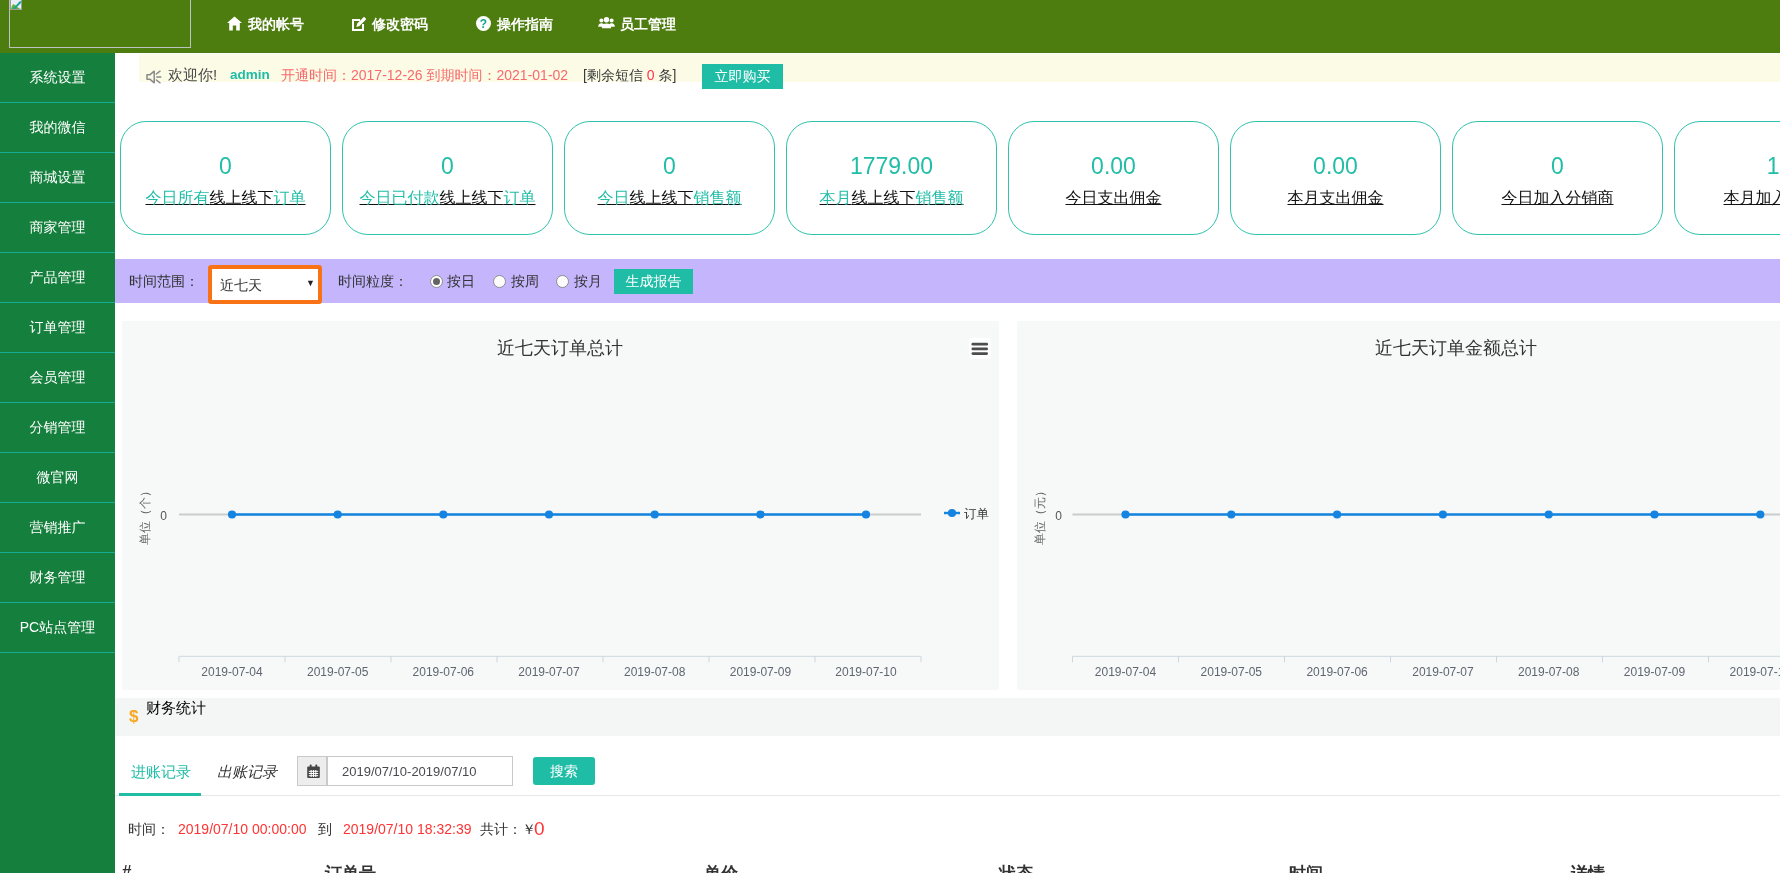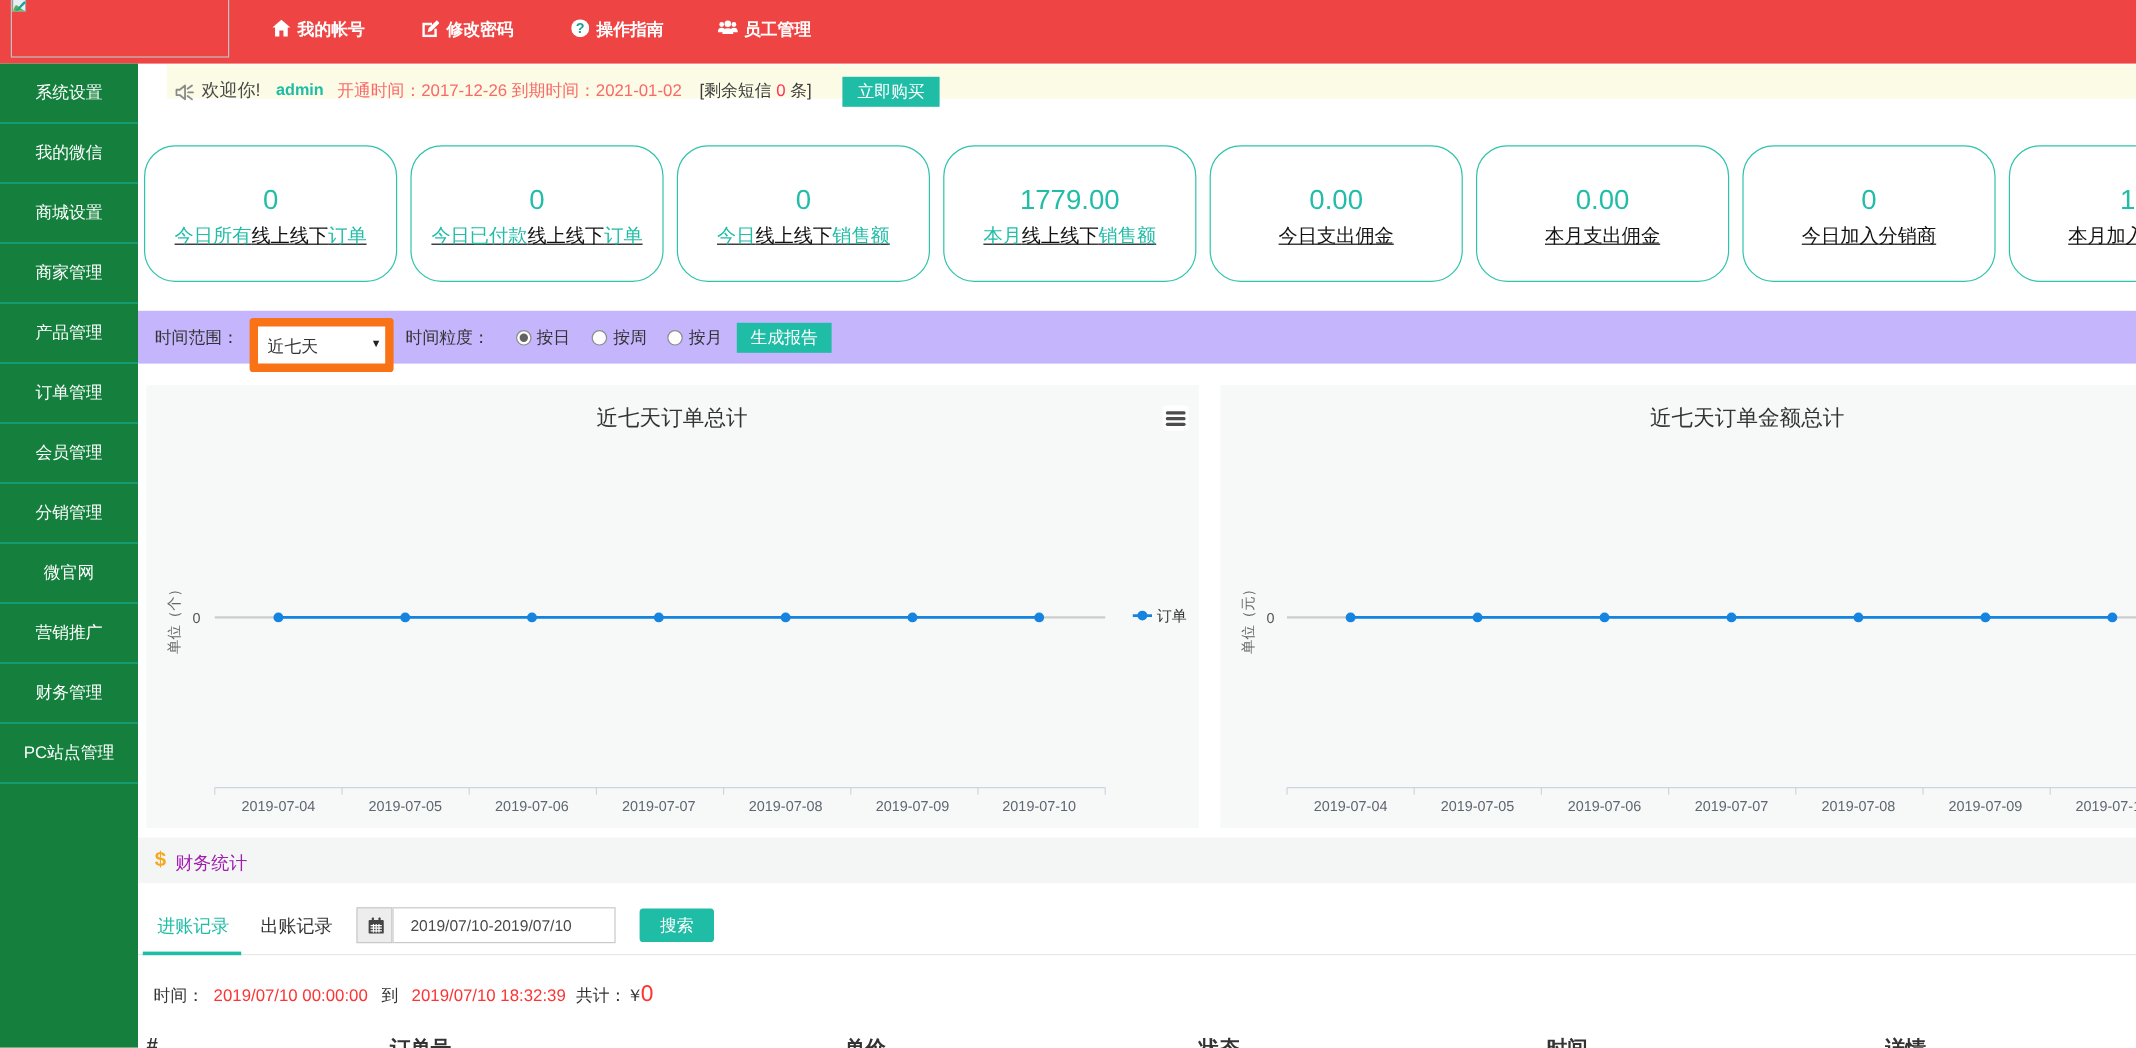--- a/index.html
+++ b/index.html
@@ -1,19 +1,19 @@
 <!DOCTYPE html>
 <html><head>
 <meta charset="utf-8">
 <style>
   html,body{margin:0;padding:0;width:1780px;height:873px;overflow:hidden;background:#fff;
     font-family:"Liberation Sans",sans-serif;}
   .abs{position:absolute;}
   
-  #navbar{position:absolute;left:0;top:0;width:1780px;height:53px;background:#ef4444;}
+  #navbar{position:absolute;left:0;top:0;width:1780px;height:53px;background:#4d7c0f;}
   #logobox{position:absolute;left:9px;top:-2px;width:180px;height:48px;border:1px solid #bcc2c1;}
   .navitem{position:absolute;top:0;height:48px;line-height:48px;color:#fff;font-size:14px;font-weight:bold;}
   
   #sidebar{position:absolute;left:0;top:53px;width:115px;height:820px;background:#15803d;}
   .sideitem{width:115px;height:49px;line-height:49px;text-align:center;color:#fff;font-size:14px;
     border-bottom:1px solid #17ad94;}
   
   #welcome{position:absolute;left:115px;top:54px;width:1665px;height:28px;background:#fbfbe6;margin-left:24px;}
   
   .card{position:absolute;top:121px;width:209px;height:112px;background:#fff;border:1px solid #30c3ab;border-radius:26px;text-align:center;}
@@ -117,21 +117,21 @@
   <div class="cardnum">0</div>
   <div class="cardlbl">今日加入分销商</div>
 </div>
 <div class="card" style="left:1674px;">
   <div class="cardnum">18</div>
   <div class="cardlbl">本月加入分销商</div>
 </div>
 
 <div id="filter">
   <span class="abs" style="left:14px;top:14px;font-size:14px;color:#333;">时间范围：</span>
-  <div class="abs" style="left:93px;top:6px;width:106px;height:31px;background:#fff;border:7px solid #f97316;border-radius:3px;">
+  <div class="abs" style="left:93px;top:6px;width:106px;height:31px;background:#fff;border:4px solid #f97316;border-radius:3px;">
     <span class="abs" style="left:8px;top:8px;font-size:14px;color:#333;">近七天</span>
     <span class="abs" style="left:94px;top:9px;font-size:9px;color:#222;">▼</span>
   </div>
   <span class="abs" style="left:223px;top:14px;font-size:14px;color:#333;">时间粒度：</span>
   <span class="abs" style="left:315px;top:16px;width:11px;height:11px;border:1px solid #8d8d8d;border-radius:50%;background:#fdfdfd;"></span>
   <span class="abs" style="left:318px;top:19px;width:7px;height:7px;border-radius:50%;background:#636363;"></span>
   <span class="abs" style="left:332px;top:14px;font-size:14px;color:#333;">按日</span>
   <span class="abs" style="left:378px;top:16px;width:11px;height:11px;border:1px solid #8d8d8d;border-radius:50%;background:#fdfdfd;"></span>
   <span class="abs" style="left:396px;top:14px;font-size:14px;color:#333;">按周</span>
   <span class="abs" style="left:441px;top:16px;width:11px;height:11px;border:1px solid #8d8d8d;border-radius:50%;background:#fdfdfd;"></span>
@@ -206,26 +206,26 @@
 <text x="320.1" y="355" text-anchor="middle" font-size="12" fill="#5f6670">2019-07-06</text>
 <text x="425.9" y="355" text-anchor="middle" font-size="12" fill="#5f6670">2019-07-07</text>
 <text x="531.7" y="355" text-anchor="middle" font-size="12" fill="#5f6670">2019-07-08</text>
 <text x="637.5" y="355" text-anchor="middle" font-size="12" fill="#5f6670">2019-07-09</text>
 <text x="743.3" y="355" text-anchor="middle" font-size="12" fill="#5f6670">2019-07-10</text>
 </svg>
 </div>
 
 <div id="finband">
   <span class="abs" style="left:14px;top:9px;font-size:17px;font-weight:bold;color:#f8a721;">$</span>
-  <span class="abs" style="left:31px;top:12px;font-size:15px;color:#a21caf;">财务统计</span>
+  <span class="abs" style="left:31px;top:1px;font-size:15px;color:#000000;">财务统计</span>
 </div>
 
 <div class="abs" style="left:115px;top:795px;width:1665px;height:1px;background:#e8e8e8;"></div>
 <span class="abs" style="left:131px;top:763px;font-size:15px;color:#1fbca6;">进账记录</span>
-<span class="abs" style="left:217px;top:763px;font-size:15px;color:#333;">出账记录</span>
+<span class="abs" style="left:217px;top:763px;font-size:15px;color:#333;font-style:italic;">出账记录</span>
 <div class="abs" style="left:119px;top:793px;width:82px;height:3px;background:#1fbca6;"></div>
 
 <div class="abs" style="left:297px;top:756px;width:30px;height:30px;background:#ededed;border:1px solid #c9c9c9;box-sizing:border-box;">
   <svg width="15" height="15" style="position:absolute;left:8px;top:7px" viewBox="0 0 15 15">
     <rect x="3.8" y="0.6" width="1.8" height="3.4" rx="0.6" fill="#454545"></rect>
     <rect x="9.4" y="0.6" width="1.8" height="3.4" rx="0.6" fill="#454545"></rect>
     <rect x="1.2" y="2.6" width="12.6" height="11.4" rx="1" fill="#454545"></rect>
     <path d="M2.8 7.3 H12.2 M2.8 9.5 H12.2 M2.8 11.7 H12.2" stroke="#fff" stroke-width="1"></path>
     <path d="M5.2 6 V13 M7.5 6 V13 M9.8 6 V13" stroke="#fff" stroke-width="1"></path>
   </svg>

